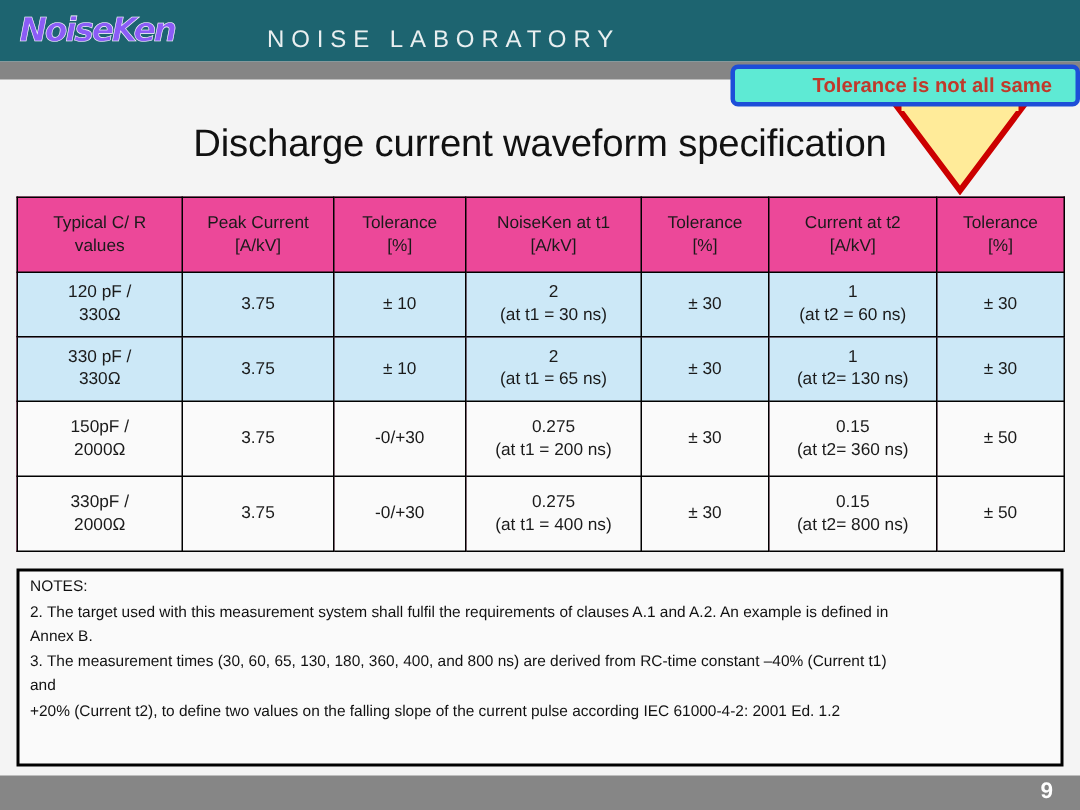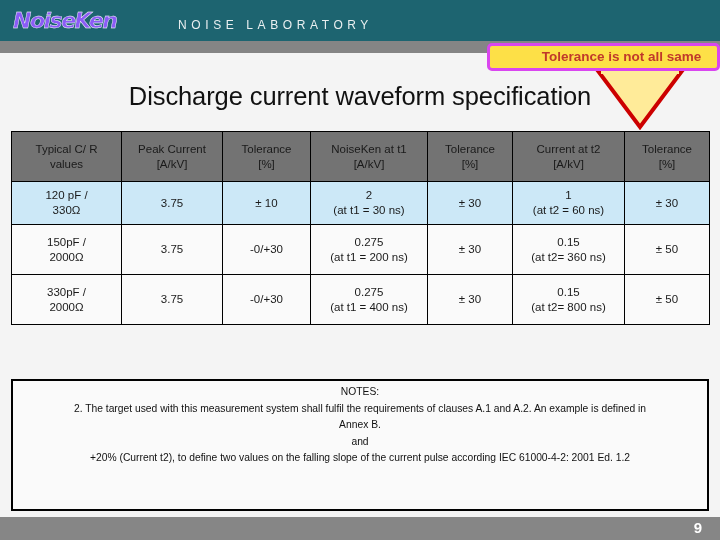--- a/index.html
+++ b/index.html
@@ -42,35 +42,35 @@
     letter-spacing: -1.5px;
     color: #8b5cf6;
     z-index: 4;
     -webkit-text-stroke: 0.4px #ffffff;
   }
   #brand-tagline {
     position: absolute;
     left: 178px;
     top: 18px;
     font-family: "Liberation Sans", sans-serif;
-    font-size: 12px;
+    font-size: 16px;
     letter-spacing: 4.6px;
     color: #e9eff0;
     z-index: 4;
   }
 
   
   #callout {
     position: absolute;
     left: 487px;
     top: 43px;
     width: 233px;
     height: 28px;
-    background: #fde047;
-    border: 3px solid #d946ef;
+    background: #5eead4;
+    border: 3px solid #1d4ed8;
     border-radius: 5px;
     box-sizing: border-box;
     z-index: 6;
     padding-left: 36px;
   }
   #callout-text {
     display: block;
     text-align: center;
     line-height: 22px;
     font-size: 13.5px;
@@ -102,21 +102,21 @@
   }
 
   
   #spec-table {
     position: absolute;
     left: 11px;
     top: 131px;
     width: 698px;
     border-collapse: collapse;
     table-layout: fixed;
-    background: #737373;
+    background: #ec4899;
     z-index: 2;
   }
   #spec-table td, #spec-table th {
     border: 1.6px solid #000000;
     text-align: center;
     vertical-align: middle;
     font-size: 11.5px;
     font-weight: normal;
     color: #1a1a1a;
     padding: 2px 1px;
@@ -142,21 +142,20 @@
     border: 2.2px solid #000000;
     background: #fafafa;
     padding: 4px 7px 0 7px;
     z-index: 2;
   }
   #notes-box p {
     margin: 0 0 3px 0;
     font-size: 10.3px;
     line-height: 13.5px;
     color: #111111;
-    text-align: center;
   }
 
   
   #footer-bar {
     position: absolute;
     left: 0;
     top: 517px;
     width: 720px;
     height: 23px;
     background: #868686;
@@ -243,20 +242,38 @@
         <span class="sub">2</span>
         <span class="sub">(at t1 = 30 ns)</span>
       </td>
       <td>± 30</td>
       <td>
         <span class="sub">1</span>
         <span class="sub">(at t2 = 60 ns)</span>
       </td>
       <td>± 30</td>
     </tr>
+    <tr class="row-blue">
+      <td>
+        <span class="sub">330 pF /</span>
+        <span class="sub">330Ω</span>
+      </td>
+      <td>3.75</td>
+      <td class="tol-red">± 10</td>
+      <td>
+        <span class="sub">2</span>
+        <span class="sub">(at t1 = 65 ns)</span>
+      </td>
+      <td>± 30</td>
+      <td>
+        <span class="sub">1</span>
+        <span class="sub">(at t2= 130 ns)</span>
+      </td>
+      <td>± 30</td>
+    </tr>
     <tr class="row-white tall">
       <td>
         <span class="sub">150pF /</span>
         <span class="sub">2000Ω</span>
       </td>
       <td>3.75</td>
       <td class="tol-red">-0/+30</td>
       <td>
         <span class="sub">0.275</span>
         <span class="sub">(at t1 = 200 ns)</span>
@@ -286,19 +303,20 @@
       </td>
       <td class="tol-red">± 50</td>
     </tr>
   </tbody>
 </table>
 
 <div id="notes-box">
   <p>NOTES:</p>
   <p>2. The target used with this measurement system shall fulfil the requirements of clauses A.1 and A.2. An example is defined in</p>
   <p>Annex B.</p>
+  <p>3. The measurement times (30, 60, 65, 130, 180, 360, 400, and 800 ns) are derived from RC-time constant –40% (Current t1)</p>
   <p>and</p>
   <p>+20% (Current t2), to define two values on the falling slope of the current pulse according IEC 61000-4-2: 2001 Ed. 1.2</p>
 </div>
 
 <div id="footer-bar">
   <span id="page-number">9</span>
 </div>
 
 </body></html>

